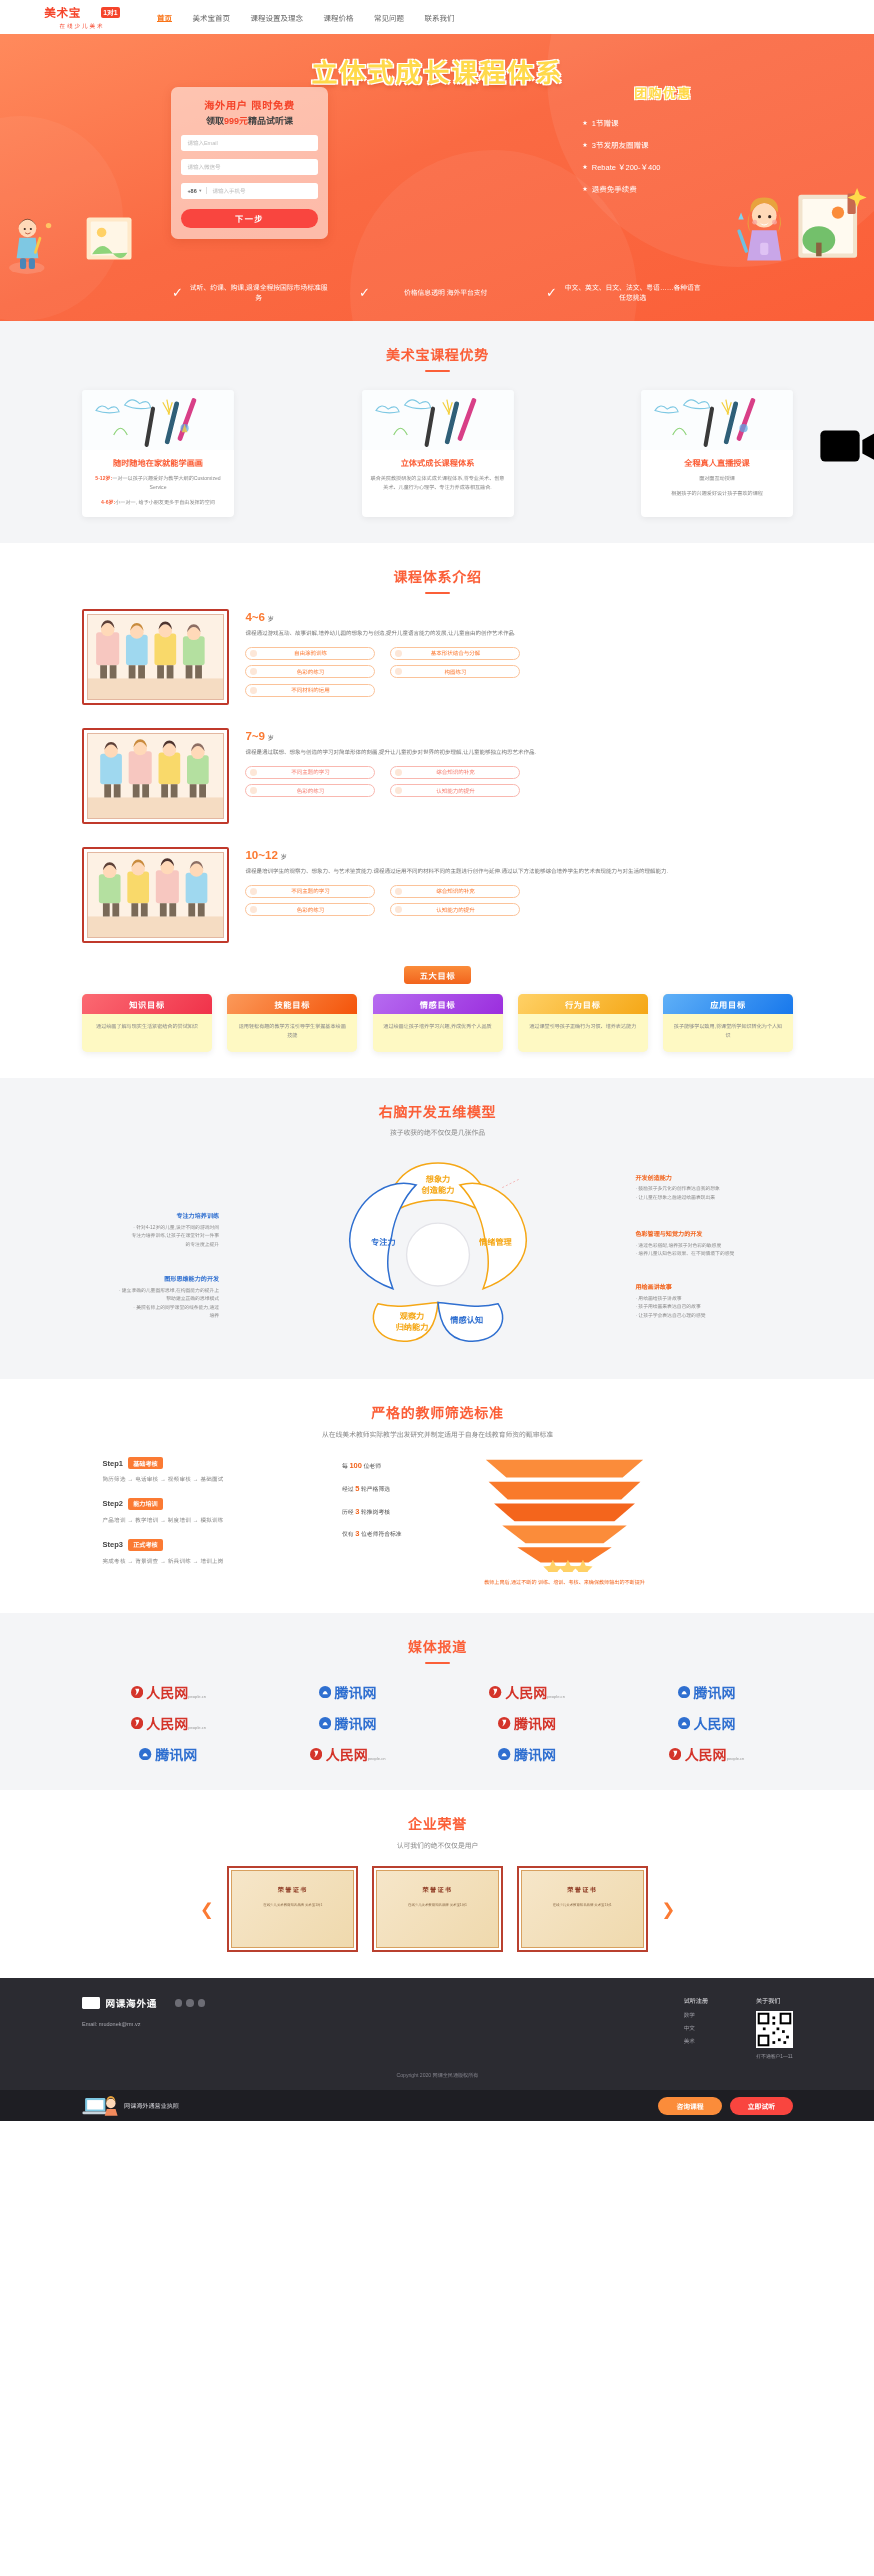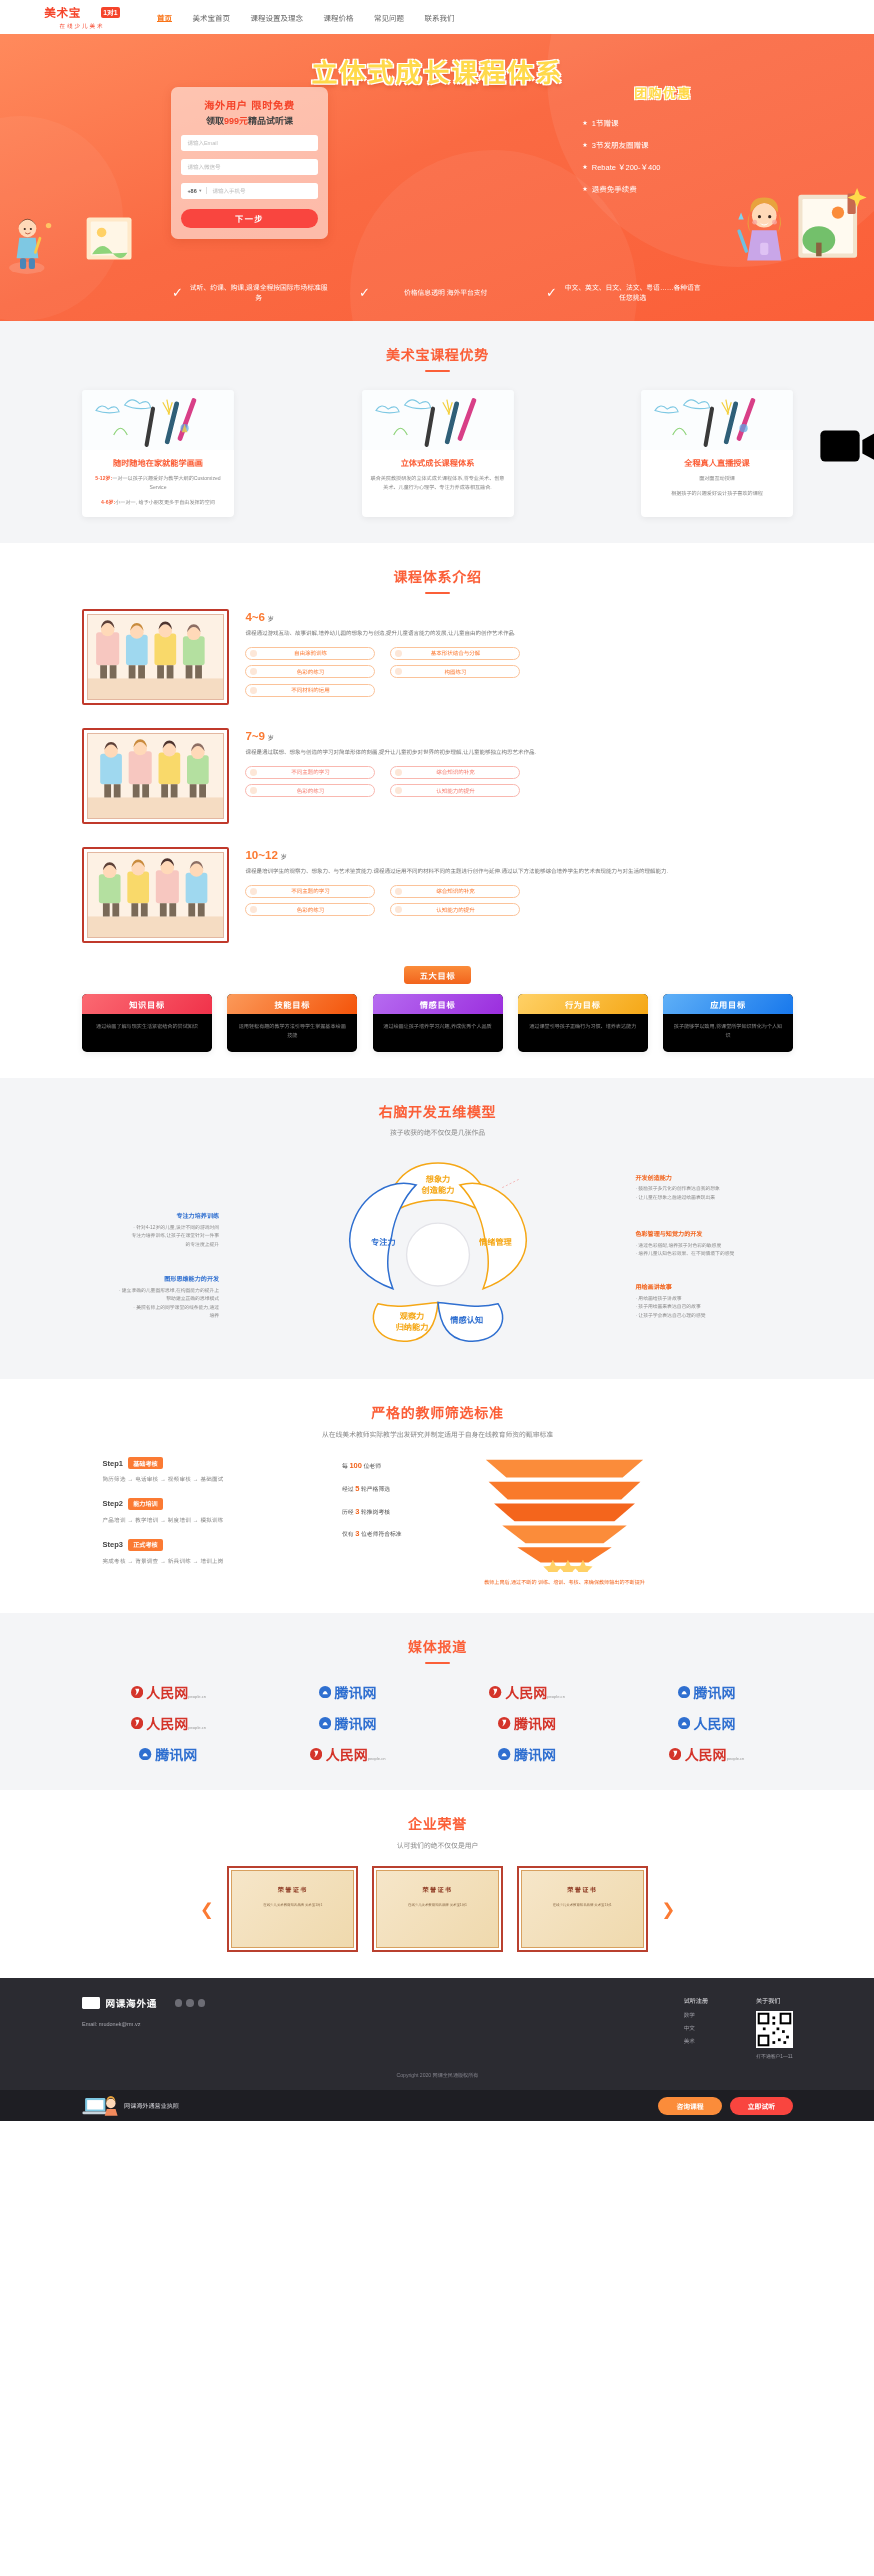--- a/index.html
+++ b/index.html
@@ -127,21 +127,21 @@
   .tag::before { content:""; position:absolute; left: 4.1px; top: 2px; width: 6.8px; height: 6.8px; border-radius: 50%; background: #fde7d8; }
 
   
   .goals-wrap { margin-top: 23px; }
   .goals-head {
     width: 67px; height: 18px; margin: 0 auto; border-radius: 3.4px;
     background: linear-gradient(180deg,#fb8c3a,#f2641d); color: #fff; font-size: 8.2px;
     font-weight: bold; display: flex; align-items: center; justify-content: center; letter-spacing: 0.7px;
   }
   .goals-row { display: flex; justify-content: space-between; margin-top: 9.6px; }
-  .goal-card { width: 130px; background: #000000; border-radius: 4.8px; overflow: hidden; box-shadow: 0 1.4px 6.1px rgba(0,0,0,.07); }
+  .goal-card { width: 130px; background: #fef9c3; border-radius: 4.8px; overflow: hidden; box-shadow: 0 1.4px 6.1px rgba(0,0,0,.07); }
   .goal-top { height: 20.5px; color: #fff; font-size: 8.2px; font-weight: bold; display: flex; align-items: center; justify-content: center; letter-spacing: 0.7px; }
   .goal-txt { padding: 8.2px 9.6px 11px; font-size: 5.1px; color: #888; line-height: 1.8; text-align: center; }
 
   
   .brain-stage { position: relative; height: 205px; margin-top: 11px; }
   .petal-svg { position: absolute; left: 50%; transform: translateX(-50%); top: 4.1px; }
   .note { position: absolute; width: 133px; }
   .note-t { font-size: 6.1px; font-weight: bold; color: #2f6fd0; margin-bottom: 3.4px; }
   .note-t.or { color: #f2641d; }
   .note-li { font-size: 4.8px; color: #8e8e8e; line-height: 1.75; }

